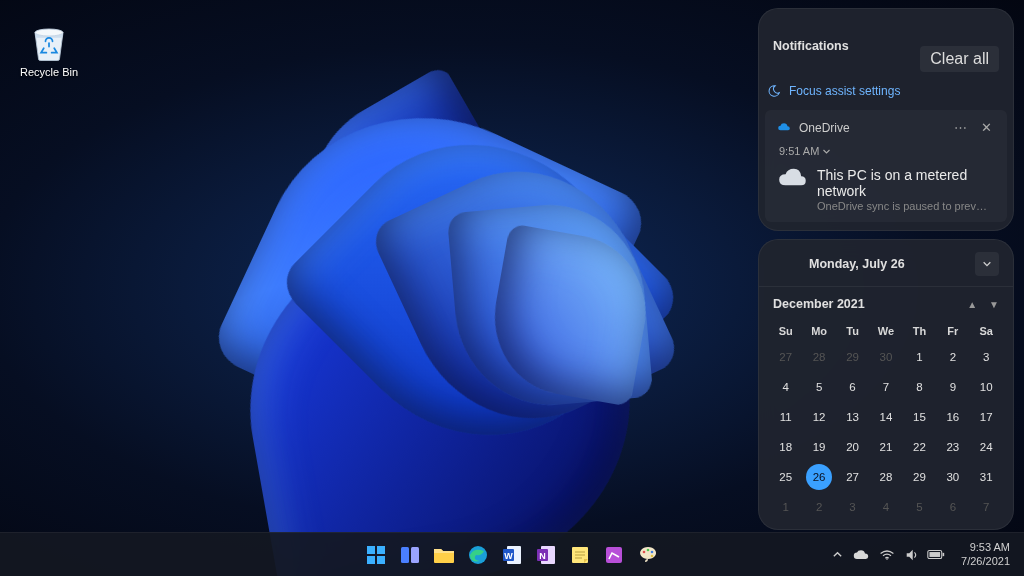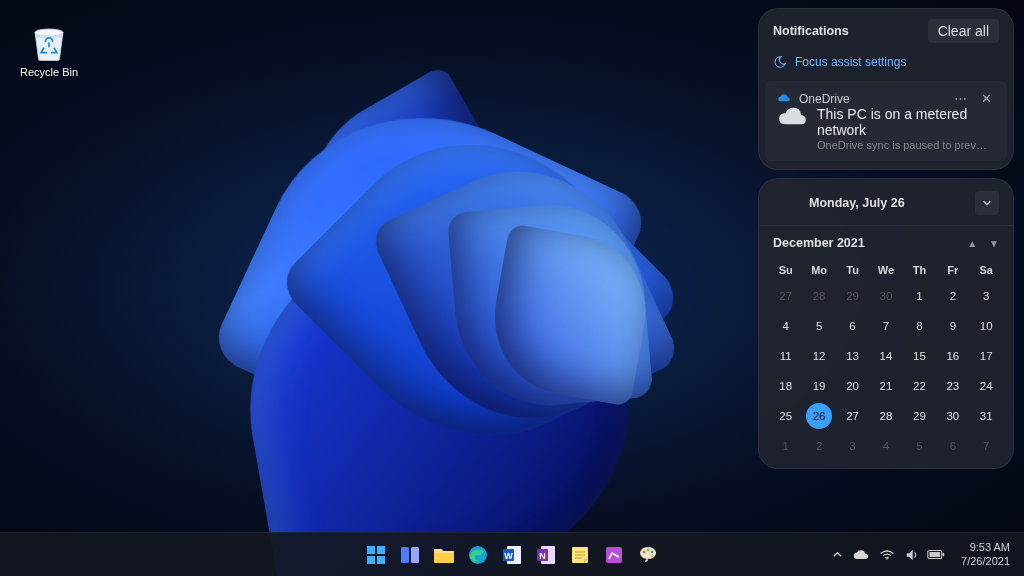--- a/index.html
+++ b/index.html
@@ -69,25 +69,25 @@
     border-radius: 20px;
     backdrop-filter: blur(10px);
     color: #e0e0e0;
   }
   
   .notif-header {
     display:flex; justify-content:space-between; align-items:center;
     padding: 10px 14px 6px; font-size: 12.5px; font-weight:600;
   }
   .clear-all {
-    font-size:14px; background: rgba(255,255,255,0.06); border:none; color:#ddd;
-    padding: 4px 10px; border-radius:4px; cursor:pointer;
+    font-size:16px; background: rgba(255,255,255,0.06); border:none; color:#ddd;
+    padding: 4px 10px; border-radius:4px; cursor:pointer;margin-top:27px;
   }
   .focus-assist {
-    display:flex; gap:8px; align-items:center; padding: 6px 14px 12px;
+    display:flex; gap:8px; align-items:center; padding: 6px 8px 12px;
     color:#6fb5ff; font-size:12px; cursor:pointer;
   }
   .notif-card {
     margin: 0 6px 8px; background: rgba(255,255,255,0.035); border-radius:6px; padding: 10px 12px;
   }
   .card-head { display:flex; align-items:center; gap:8px; font-size:12px; color:#ccc;}
   .card-head .spacer{flex:1;}
   .card-head .dots, .card-head .close { cursor:pointer; color:#aaa; font-size:13px; padding:0 3px;}
   .card-time { font-size:11px; color:#aaa; margin: 10px 0 10px 2px; display:flex; align-items:center; gap:3px;}
   .card-body { display:flex; gap:10px; align-items:flex-start;}
@@ -161,20 +161,26 @@
 
     <div class="notif-card">
       <div class="card-head">
         <svg width="14" height="14" viewBox="0 0 24 24">
           <path d="M6 16 q-4 0 -4 -4 q0 -4 4 -4 q1 -4 6 -4 q5 0 6 5 q4 0 4 4 q0 3 -3 3 z" fill="#1f8fe6"></path>
         </svg>
         <span>OneDrive</span>
         <span class="spacer"></span>
         <span class="dots">⋯</span>
         <span class="close">✕</span>
+      </div>
+      <div class="card-time">
+        <span>9:51 AM</span>
+        <svg width="9" height="9" viewBox="0 0 12 12">
+            <path d="M2 4 l4 4 l4 -4" fill="none" stroke="#aaa" stroke-width="1.5"></path>
+          </svg>
       </div>
       <div class="card-body">
         <svg class="cloud-icon" viewBox="0 0 32 24">
           <path d="M9 20 q-7 0 -7 -6 q0 -6 7 -6 q2 -6 9 -6 q7 0 8 8 q5 0 5 5 q0 5 -5 5 z" fill="#d8dde4"></path>
         </svg>
         <div class="card-text">
           <div class="t1">This PC is on a metered network</div>
           <div class="t2">OneDrive sync is paused to prevent da</div>
         </div>
       </div>

